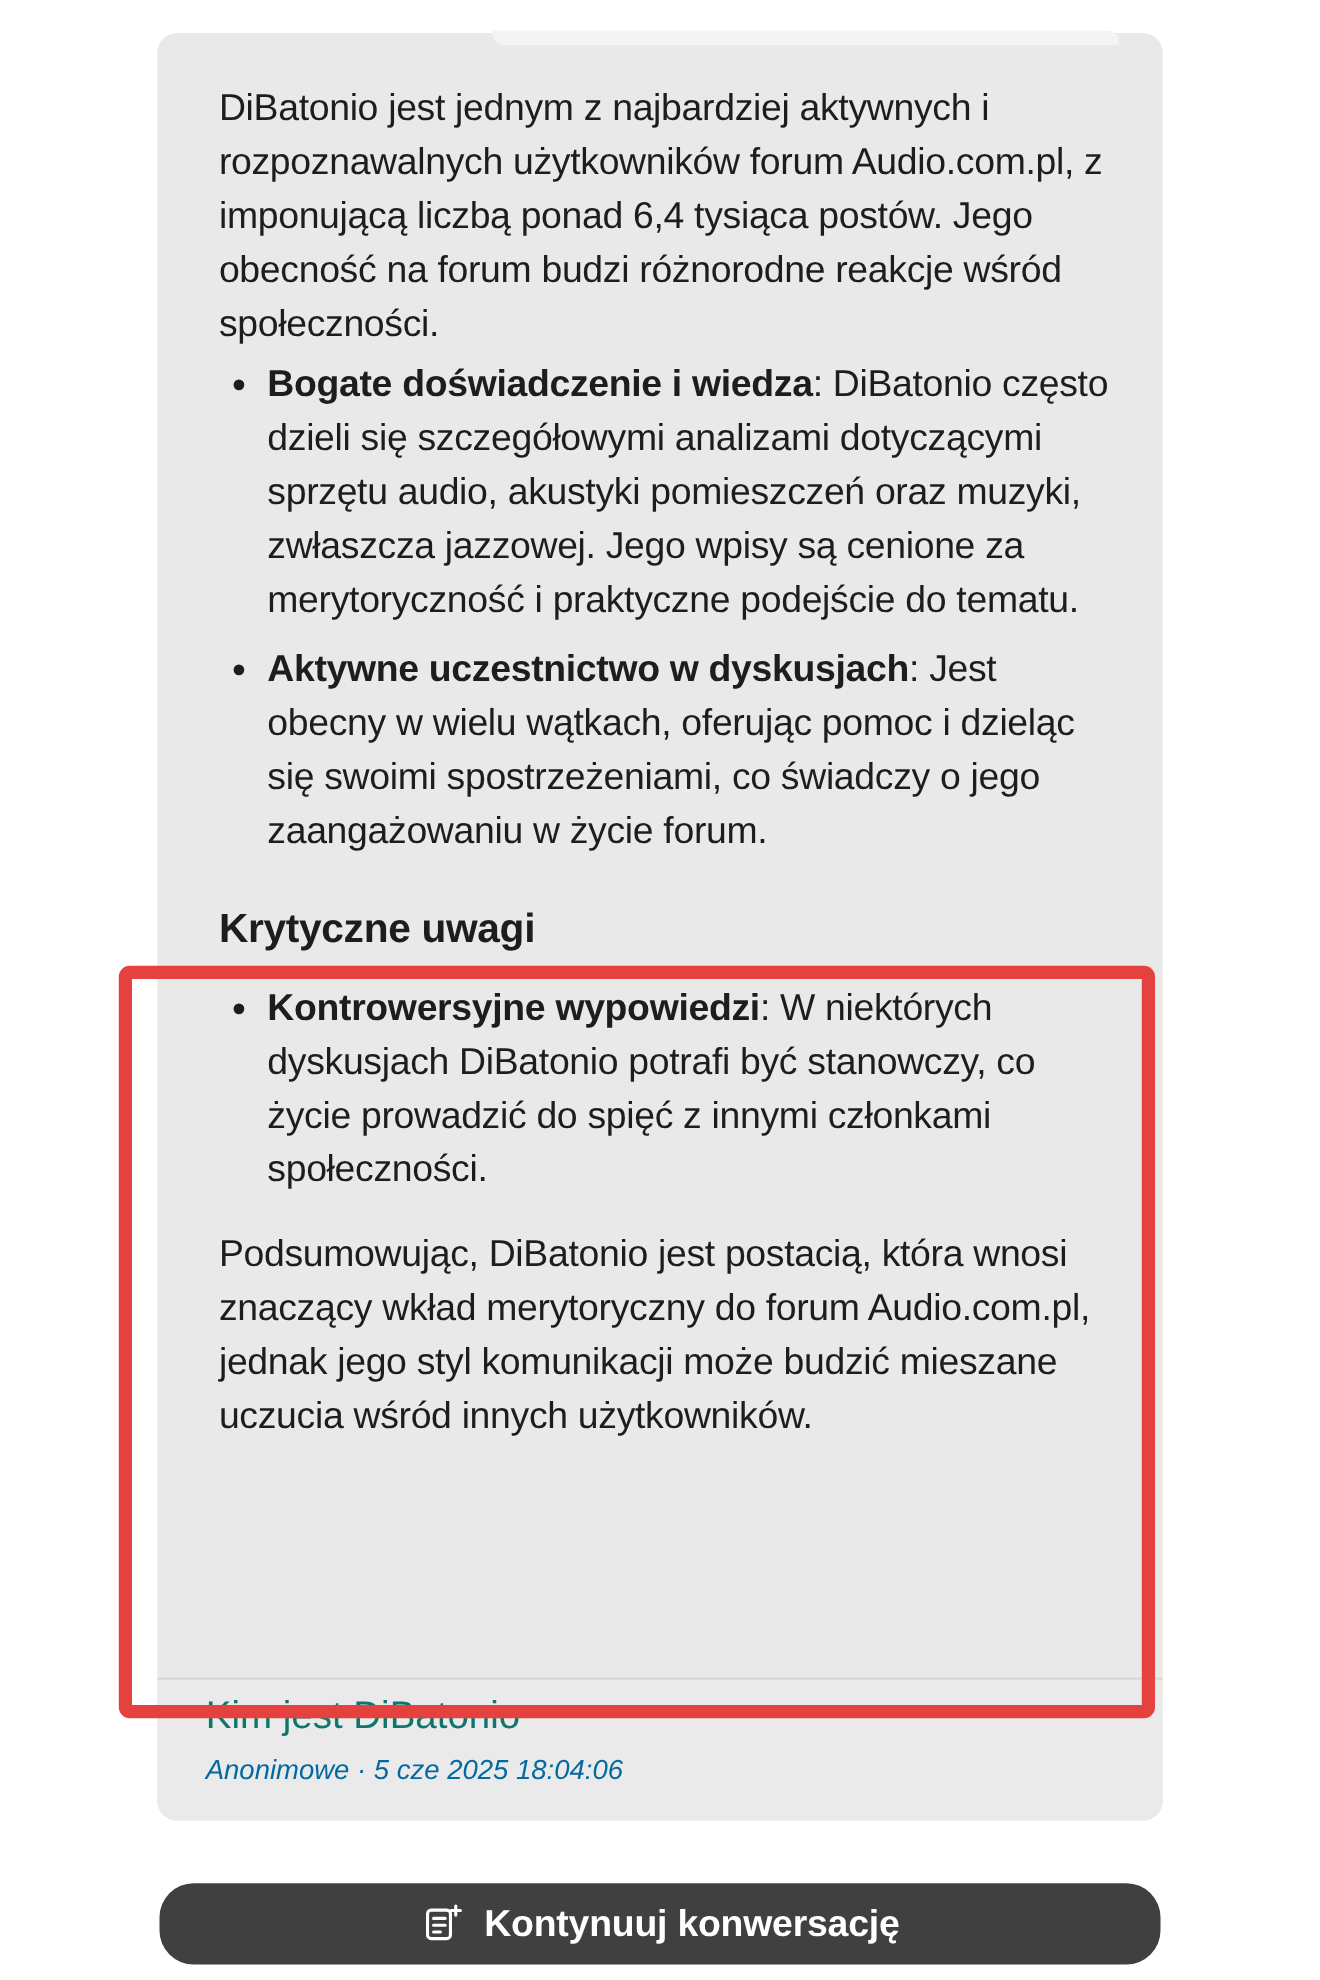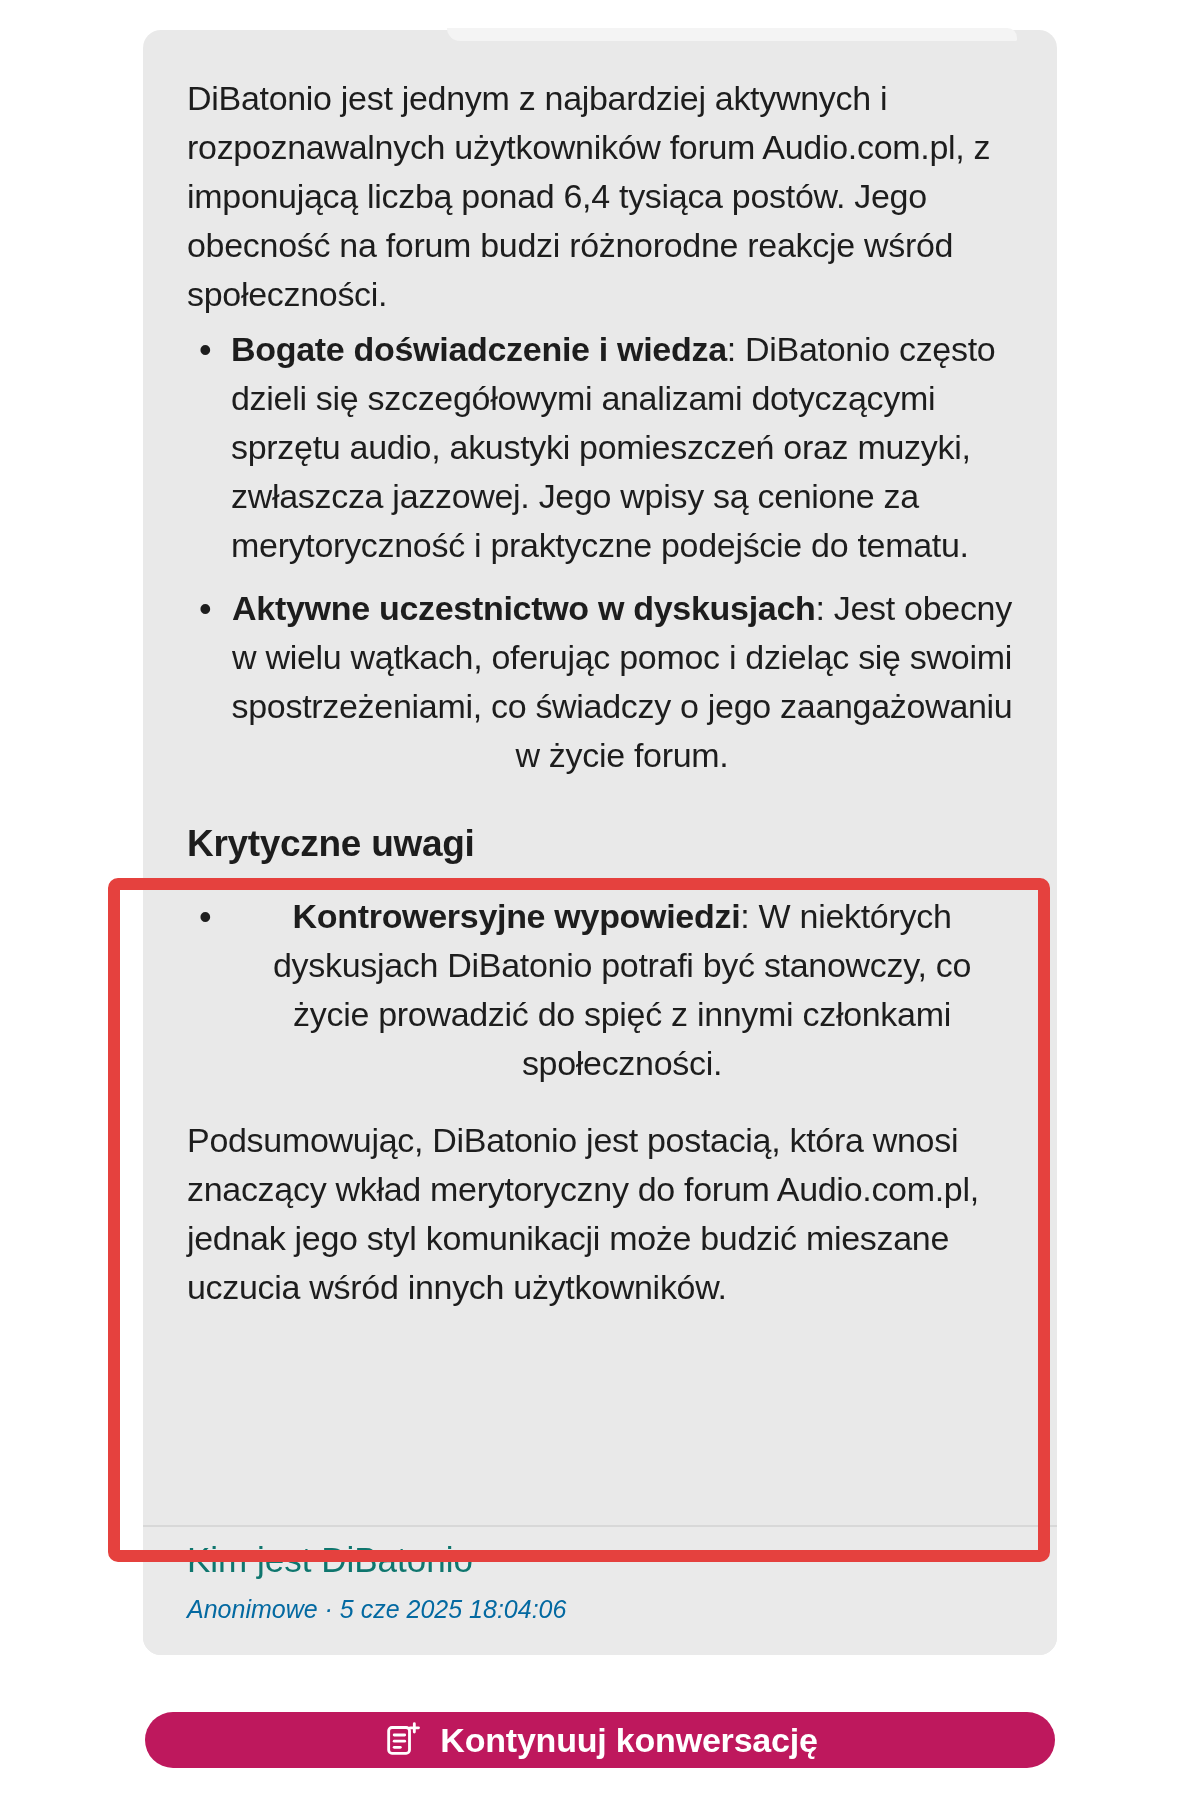--- a/index.html
+++ b/index.html
@@ -40,38 +40,39 @@
     flex-direction: column;
     overflow: hidden;
   }
   .card-body {
     flex: 1 1 auto;
     overflow: hidden;
     padding: 44px 44px 0 44px;
     font-size: 34px;
     line-height: 49px;
     letter-spacing: -0.3px;
+    margin-left: 12px;
   }
   .card-body p.intro { margin: 0 0 6px 0; }
   .section-heading {
     font-size: 37px;
     line-height: 52px;
     font-weight: bold;
     letter-spacing: -0.3px;
     margin-top: 30px;
     margin-bottom: 22px;
   }
   .section-heading.critical { margin-top: 38px; }
   ul.points { list-style: none; }
   ul.points li {
     position: relative;
     padding-left: 44px;
     margin-bottom: 14px;
   }
-  ul.points li:last-child { margin-bottom: 0; text-align: center; }
+  ul.points li:last-child { margin-bottom: 0; }
   ul.points li::before {
     content: "\2022";
     position: absolute;
     left: 12px;
     top: 0;
     font-size: 36px;
   }
   ul.points .lead { font-weight: bold; }
   p.summary { margin-top: 28px; }
 
@@ -107,22 +108,22 @@
     z-index: 10;
     pointer-events: none;
   }
 
   
   .continue-btn {
     position: absolute;
     left: 145px;
     top: 1712px;
     width: 910px;
-    height: 56px;
-    background: #be185d;
+    height: 74px;
+    background: #404040;
     border: none;
     border-radius: 31px;
     color: #ffffff;
     display: flex;
     align-items: center;
     justify-content: center;
     gap: 18px;
     font-family: "Liberation Sans", sans-serif;
     font-size: 34px;
     font-weight: 600;

